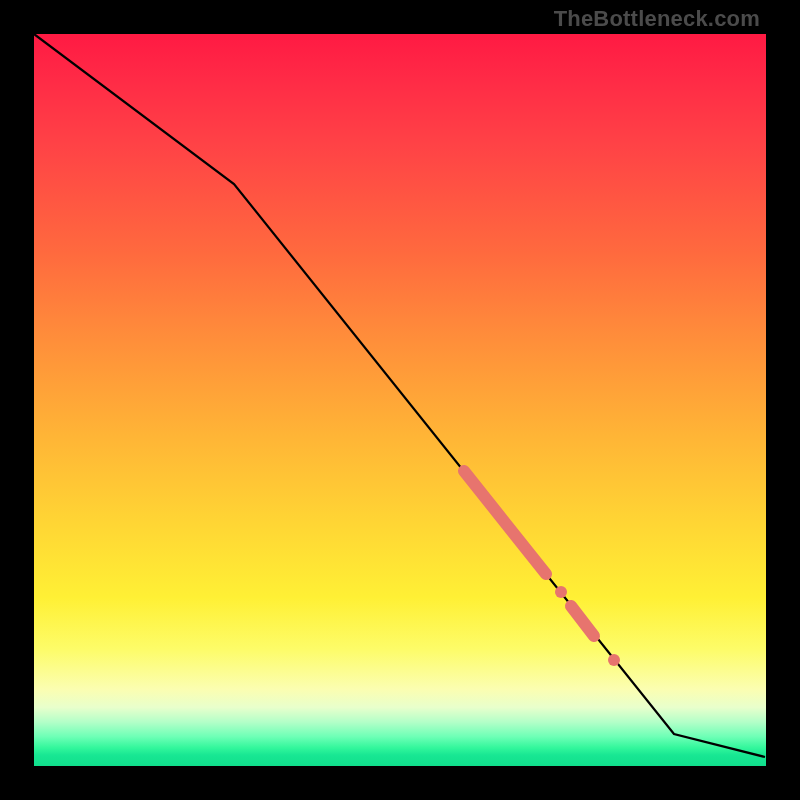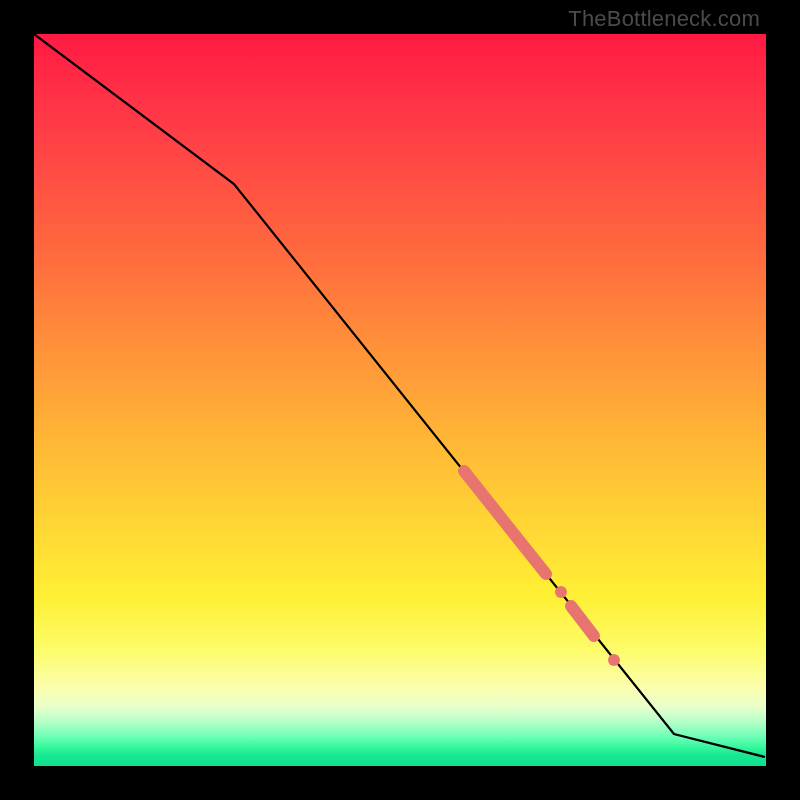--- a/index.html
+++ b/index.html
@@ -56,21 +56,21 @@
       #18e793 98.5%,
       #10df8c 100%
     );
   }
   .watermark {
     position: absolute;
     top: 6px;
     right: 40px;
     color: #4b4b4b;
     font-size: 22px;
-    font-weight: 400;
+    font-weight: 700;
     letter-spacing: 0.2px;
     user-select: none;
   }
   svg.lines {
     position: absolute;
     inset: 0;
   }
 </style>
 </head>
 <body>

